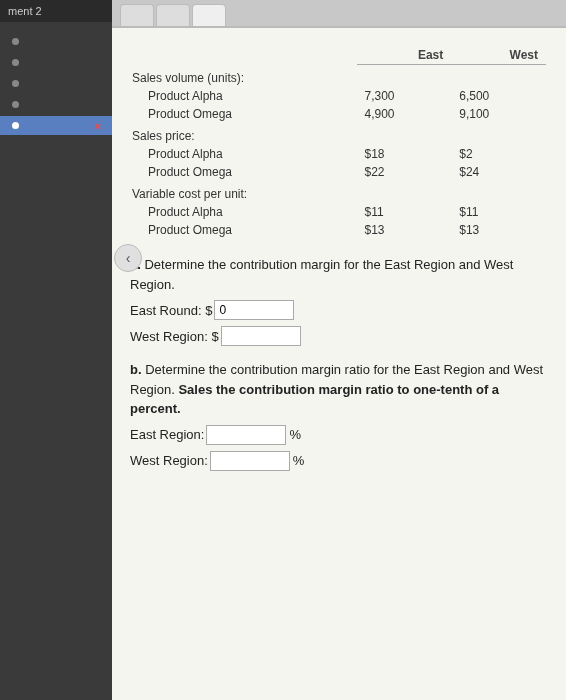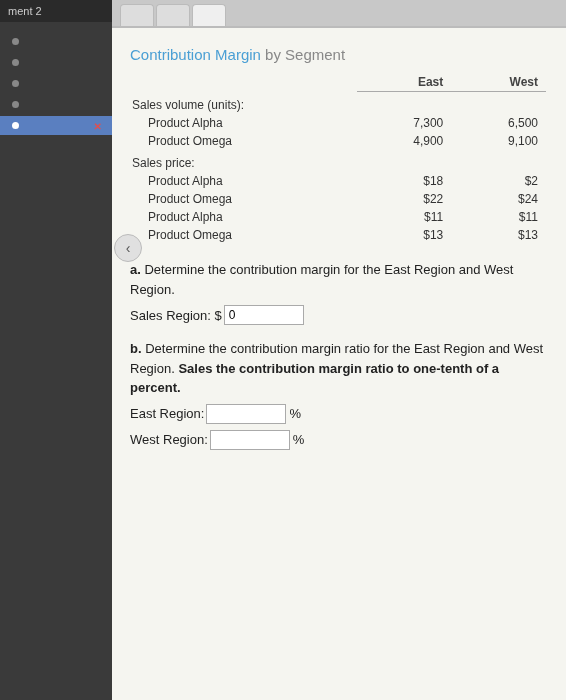--- a/index.html
+++ b/index.html
@@ -199,21 +199,21 @@
 
     .data-table td.label {
       padding-left: 2px;
     }
 
     .data-table td.label.indent {
       padding-left: 18px;
     }
 
     .data-table td.value {
-      text-align: right;
+      text-align: left;
     }
 
     .section-header td {
       font-weight: normal;
       padding-top: 6px;
     }
 
     
     .question-section {
       margin-bottom: 14px;
@@ -293,23 +293,20 @@
     <div class="tab"></div>
     <div class="tab"></div>
     <div class="tab active"></div>
   </div>
 
   <div class="content">
     <div class="content-wrapper">
 
       <div class="nav-arrow">‹</div>
 
-      <div class="page-title">
-        <span class="highlight">Contribution Margin</span><span> by Segment</span>
-      </div>
 
 
       <table class="data-table">
         <thead>
           <tr>
             <th class="empty"></th>
             <th>East</th>
             <th>West</th>
           </tr>
         </thead>
@@ -336,40 +333,47 @@
             <td class="label indent">Product Alpha</td>
             <td class="value">$18</td>
             <td class="value">$2</td>
           </tr>
           <tr>
             <td class="label indent">Product Omega</td>
             <td class="value">$22</td>
             <td class="value">$24</td>
           </tr>
 
+          <tr class="section-header">
+            <td class="label" colspan="3">Variable cost per unit:</td>
+          </tr>
           <tr>
             <td class="label indent">Product Alpha</td>
             <td class="value">$11</td>
             <td class="value">$11</td>
           </tr>
           <tr>
             <td class="label indent">Product Omega</td>
             <td class="value">$13</td>
             <td class="value">$13</td>
           </tr>
         </tbody>
       </table>
 
       <div class="question-section">
         <div class="question-text">
           <span class="question-label">a.</span><span> Determine the contribution margin for the East Region and West Region.</span>
         </div>
         <div class="answer-row">
-          <span class="prefix">Sales Region: $</span>
+          <span class="prefix">East Round: $</span>
           <input type="text" class="answer-input" value="0" style="">
+        </div>
+        <div class="answer-row">
+          <span class="prefix">West Region: $</span>
+          <input type="text" class="answer-input" style="">
         </div>
       </div>
 
       <div class="question-section">
         <div class="question-text">
           <span class="question-label">b.</span><span> Determine the contribution margin ratio for the East Region and West Region. </span><span class="bold-text">Sales the contribution margin ratio to one-tenth of a percent.</span>
         </div>
         <div class="answer-row">
           <span class="prefix">East Region:</span>
           <input type="text" class="answer-input" style="">

